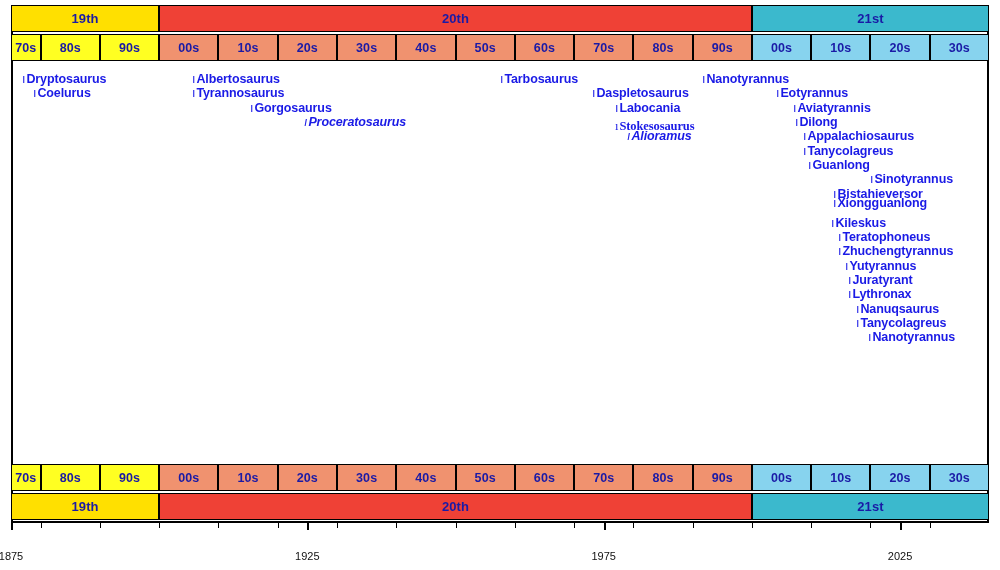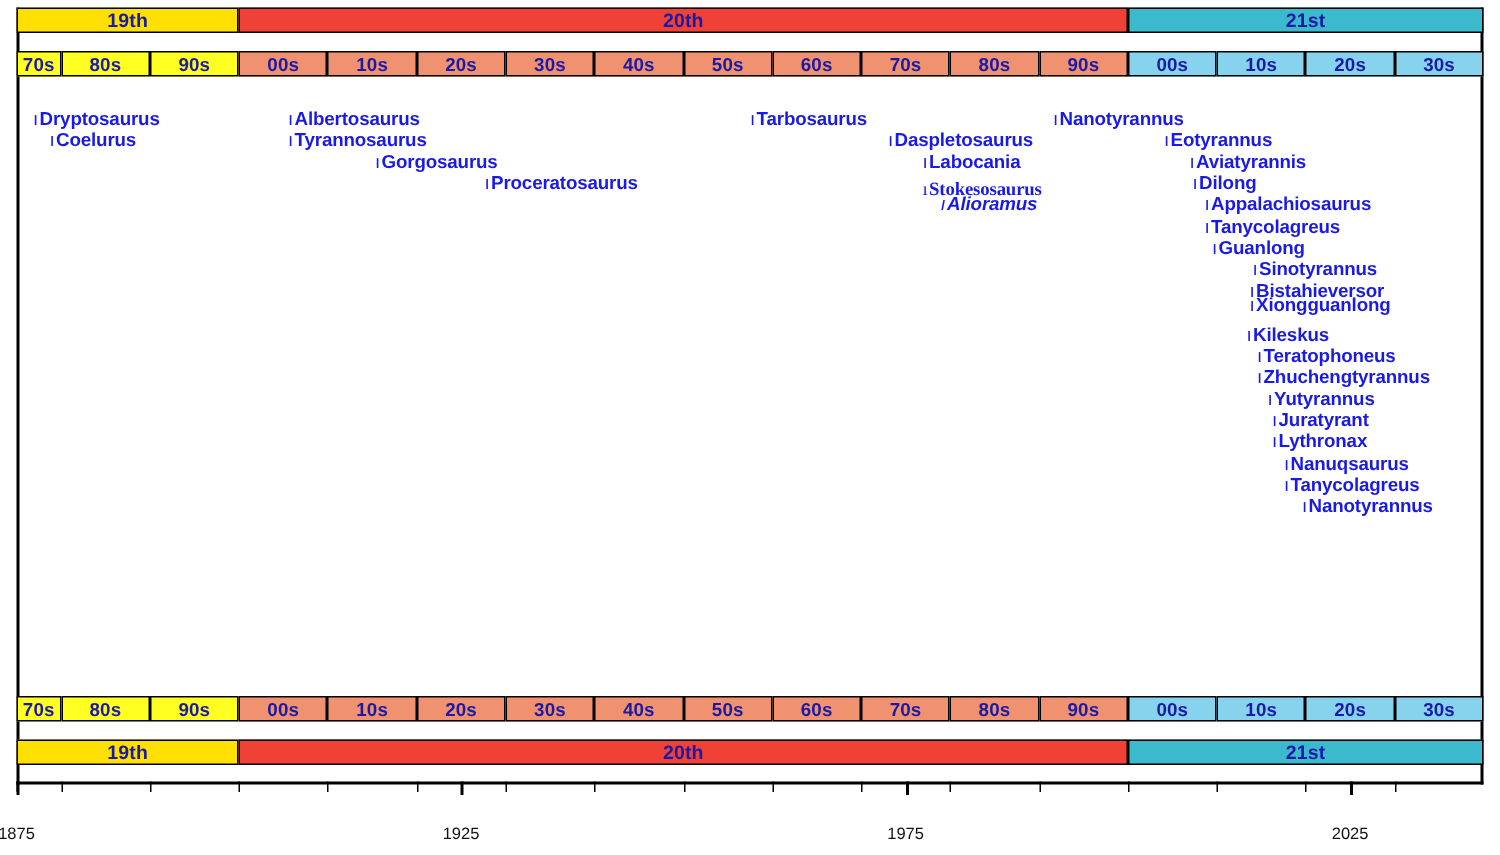--- a/index.html
+++ b/index.html
@@ -42,21 +42,21 @@
     height: 27px;
   }
   .band-row.century-top   { top: 5px; }
   .band-row.decade-top    { top: 34px; }
   .band-row.decade-bottom { top: 464px; }
   .band-row.century-bottom{ top: 493px; }
 
   .band-cell {
     position: absolute;
     top: 0;
-    height: 17px;
+    height: 27px;
     box-sizing: border-box;
     border-left: 1px solid #000000;
     border-right: 1px solid #000000;
     border-top: 1px solid #000000;
     border-bottom: 1px solid #000000;
     display: flex;
     align-items: center;
     justify-content: center;
     color: #1a1aa6;
     font-size: 12.5px;
@@ -249,34 +249,34 @@
         <span>21st</span>
       </div>
     </div>
 
   <div class="species-layer">
       <div class="species-label" style="left: 22px; top: 72px;"><span class="tick">ı</span><span>Dryptosaurus</span></div>
       <div class="species-label" style="left: 33px; top: 86.35px;"><span class="tick">ı</span><span>Coelurus</span></div>
       <div class="species-label" style="left: 192px; top: 72px;"><span class="tick">ı</span><span>Albertosaurus</span></div>
       <div class="species-label" style="left: 192px; top: 86.35px;"><span class="tick">ı</span><span>Tyrannosaurus</span></div>
       <div class="species-label" style="left: 250px; top: 100.7px;"><span class="tick">ı</span><span>Gorgosaurus</span></div>
-      <div class="species-label" style="left: 323px; top: 115.05px;"><span class="tick">ı</span><span>Proceratosaurus</span></div>
+      <div class="species-label" style="left: 304px; top: 115.05px; font-style: italic;"><span class="tick">ı</span><span>Proceratosaurus</span></div>
       <div class="species-label" style="left: 500px; top: 72px;"><span class="tick">ı</span><span>Tarbosaurus</span></div>
       <div class="species-label" style="left: 592px; top: 86.35px;"><span class="tick">ı</span><span>Daspletosaurus</span></div>
       <div class="species-label" style="left: 615px; top: 100.7px;"><span class="tick">ı</span><span>Labocania</span></div>
       <div class="species-label" style="left: 615px; top: 119px; font-family: Liberation Serif, serif;"><span class="tick">ı</span><span>Stokesosaurus</span></div>
       <div class="species-label" style="left: 627px; top: 129.4px; font-style: italic;"><span class="tick">ı</span><span>Alioramus</span></div>
       <div class="species-label" style="left: 702px; top: 72px;"><span class="tick">ı</span><span>Nanotyrannus</span></div>
       <div class="species-label" style="left: 776px; top: 86.35px;"><span class="tick">ı</span><span>Eotyrannus</span></div>
       <div class="species-label" style="left: 793px; top: 100.7px;"><span class="tick">ı</span><span>Aviatyrannis</span></div>
       <div class="species-label" style="left: 795px; top: 115.05px;"><span class="tick">ı</span><span>Dilong</span></div>
       <div class="species-label" style="left: 803px; top: 129.4px;"><span class="tick">ı</span><span>Appalachiosaurus</span></div>
       <div class="species-label" style="left: 803px; top: 143.75px;"><span class="tick">ı</span><span>Tanycolagreus</span></div>
       <div class="species-label" style="left: 808px; top: 158.1px;"><span class="tick">ı</span><span>Guanlong</span></div>
-      <div class="species-label" style="left: 835px; top: 172.45px;"><span class="tick">ı</span><span>Sinotyrannus</span></div>
+      <div class="species-label" style="left: 870px; top: 172.45px;"><span class="tick">ı</span><span>Sinotyrannus</span></div>
       <div class="species-label" style="left: 833px; top: 186.8px;"><span class="tick">ı</span><span>Bistahieversor</span></div>
       <div class="species-label" style="left: 833px; top: 196px;"><span class="tick">ı</span><span>Xiongguanlong</span></div>
       <div class="species-label" style="left: 831px; top: 215.5px;"><span class="tick">ı</span><span>Kileskus</span></div>
       <div class="species-label" style="left: 838px; top: 229.85px;"><span class="tick">ı</span><span>Teratophoneus</span></div>
       <div class="species-label" style="left: 838px; top: 244.2px;"><span class="tick">ı</span><span>Zhuchengtyrannus</span></div>
       <div class="species-label" style="left: 845px; top: 258.55px;"><span class="tick">ı</span><span>Yutyrannus</span></div>
       <div class="species-label" style="left: 848px; top: 272.9px;"><span class="tick">ı</span><span>Juratyrant</span></div>
       <div class="species-label" style="left: 848px; top: 287.25px;"><span class="tick">ı</span><span>Lythronax</span></div>
       <div class="species-label" style="left: 856px; top: 301.6px;"><span class="tick">ı</span><span>Nanuqsaurus</span></div>
       <div class="species-label" style="left: 856px; top: 315.95px;"><span class="tick">ı</span><span>Tanycolagreus</span></div>

